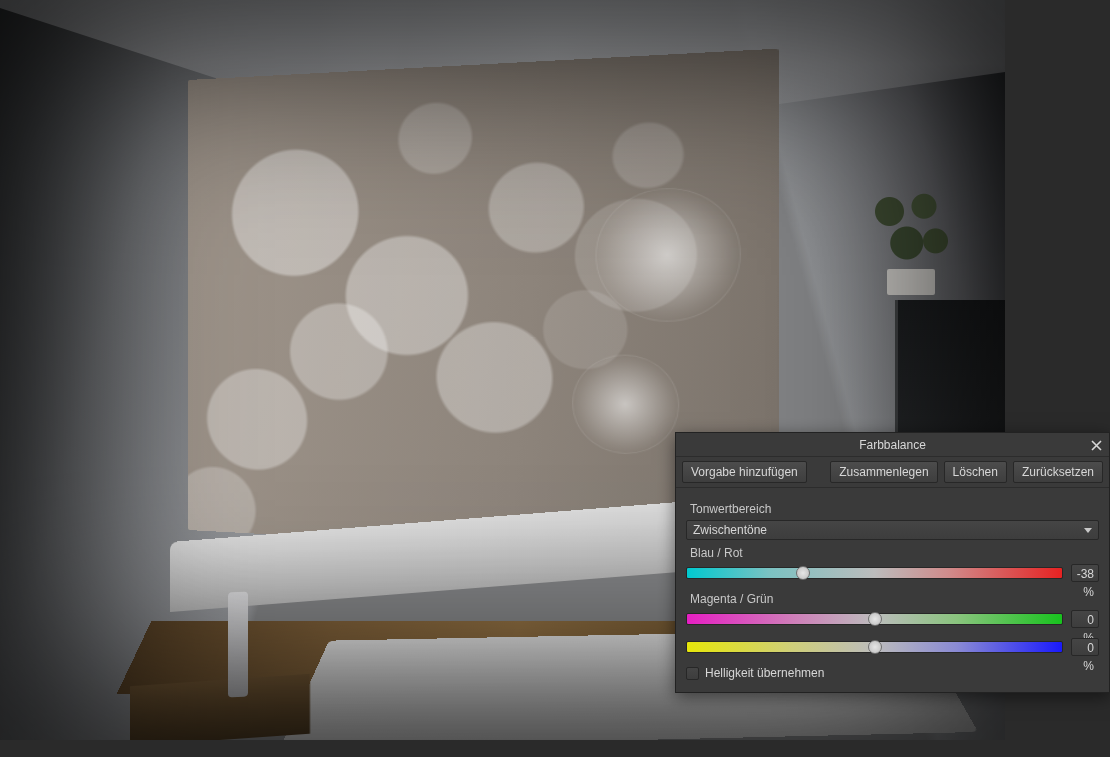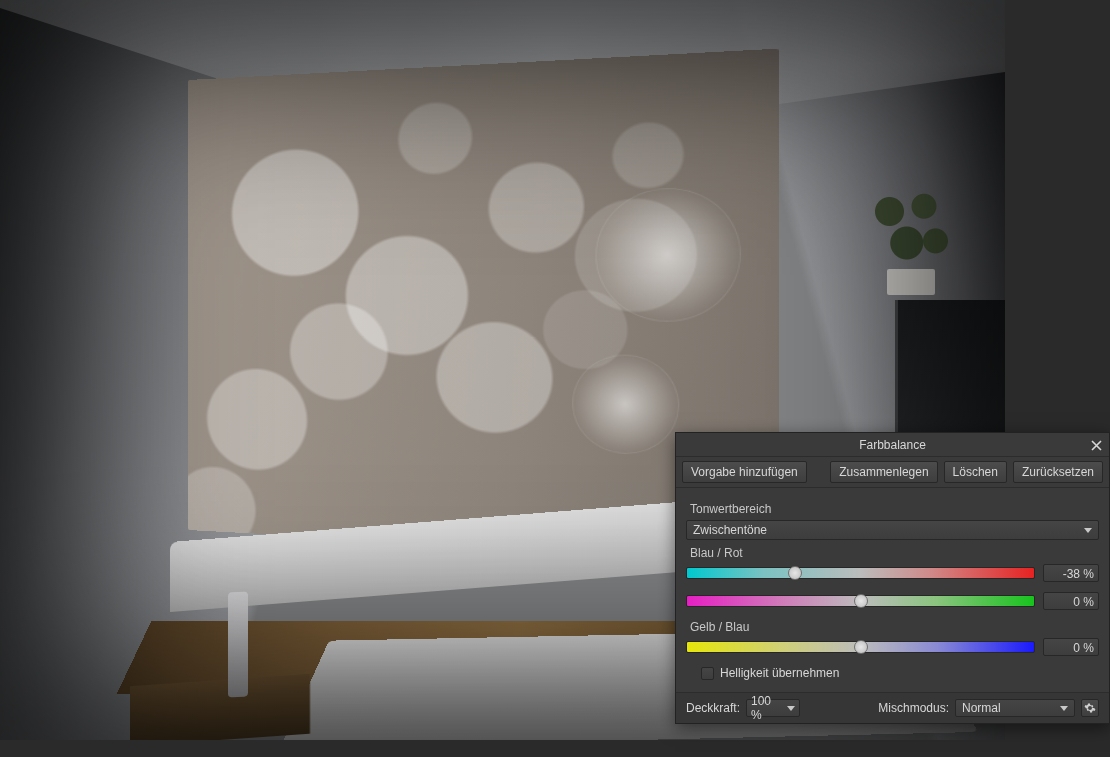--- a/index.html
+++ b/index.html
@@ -152,26 +152,26 @@
   .t-maggreen{background:linear-gradient(90deg, #e61fc3 0%, #cf7db9 28%, #bcbcbc 50%, #8ac47e 72%, #18c31e 100%);}
   .t-yelblue{background:linear-gradient(90deg, #e6e60a 0%, #cfcf7a 28%, #bcbcbc 50%, #8a8ad4 72%, #1a1afc 100%);}
   .thumb{
     position:absolute; top:50%; width:14px; height:14px; border-radius:50%;
     background: radial-gradient(#e6e6e6,#bcbcbc);
     border:1px solid #6f6f6f;
     transform:translate(-50%,-50%);
     cursor:pointer;
   }
   .val-box{
-    width:56px; height:18px; line-height:18px; text-align:right;
+    width:28px; height:18px; line-height:18px; text-align:right;
     padding:0 4px;
     background: linear-gradient(#454545,#3d3d3d);
     border:1px solid #272727; border-radius:2px;
   }
-  .check-row{display:flex; align-items:center; gap:6px; margin:4px 15px 8px;}
+  .check-row{display:flex; align-items:center; gap:6px; margin:4px 0 8px;}
   .chk{width:13px; height:13px; border:1px solid #272727;
     background:linear-gradient(#454545,#3d3d3d); border-radius:2px; cursor:pointer;}
   .footer{
     display:flex; align-items:center; gap:6px;
     padding:6px 10px; border-top:1px solid #2c2c2c;
     background:#363636;
   }
   .mini-input{
     width:54px; height:18px; display:flex; align-items:center; justify-content:flex-end;
     padding:0 14px 0 4px; position:relative;
@@ -241,52 +241,34 @@
     </div>
 
     <div class="field-label">Blau / Rot</div>
     <div class="slider-row">
       <div class="slider-track t-cyanred">
         <div class="thumb" style="left:31%"></div>
       </div>
       <div class="val-box">-38 %</div>
     </div>
 
+    <div class="field-label">Magenta / Grün</div>
     <div class="slider-row">
       <div class="slider-track t-maggreen">
         <div class="thumb" style="left:50%"></div>
       </div>
       <div class="val-box">0 %</div>
     </div>
 
-    <div class="field-label">Gelb / Blau</div>
     <div class="slider-row">
       <div class="slider-track t-yelblue">
         <div class="thumb" style="left:50%"></div>
       </div>
       <div class="val-box">0 %</div>
     </div>
 
     <div class="check-row">
       <span class="chk"></span>
       <span>Helligkeit übernehmen</span>
     </div>
   </div>
 
-  <div class="footer">
-    <span>Deckkraft:</span>
-    <span class="mini-input">
-      <span>100 %</span>
-      <span class="caret"></span>
-    </span>
-    <span class="spacer"></span>
-    <span>Mischmodus:</span>
-    <span class="mode-select">
-      <span>Normal</span>
-      <span class="caret"></span>
-    </span>
-    <span class="gear">
-      <svg width="12" height="12" viewBox="0 0 24 24">
-          <path fill="#cfcfcf" d="M12 8a4 4 0 1 0 0 8 4 4 0 0 0 0-8zm9 4a7 7 0 0 1-.1 1.2l2 1.6-2 3.4-2.4-1a7 7 0 0 1-2 1.2l-.4 2.6h-4l-.4-2.6a7 7 0 0 1-2-1.2l-2.4 1-2-3.4 2-1.6A7 7 0 0 1 3 12a7 7 0 0 1 .1-1.2l-2-1.6 2-3.4 2.4 1a7 7 0 0 1 2-1.2L7.9 3h4l.4 2.6a7 7 0 0 1 2 1.2l2.4-1 2 3.4-2 1.6c.1.4.1.8.1 1.2z"></path>
-        </svg>
-    </span>
-  </div>
 </div>
 
 </body></html>

